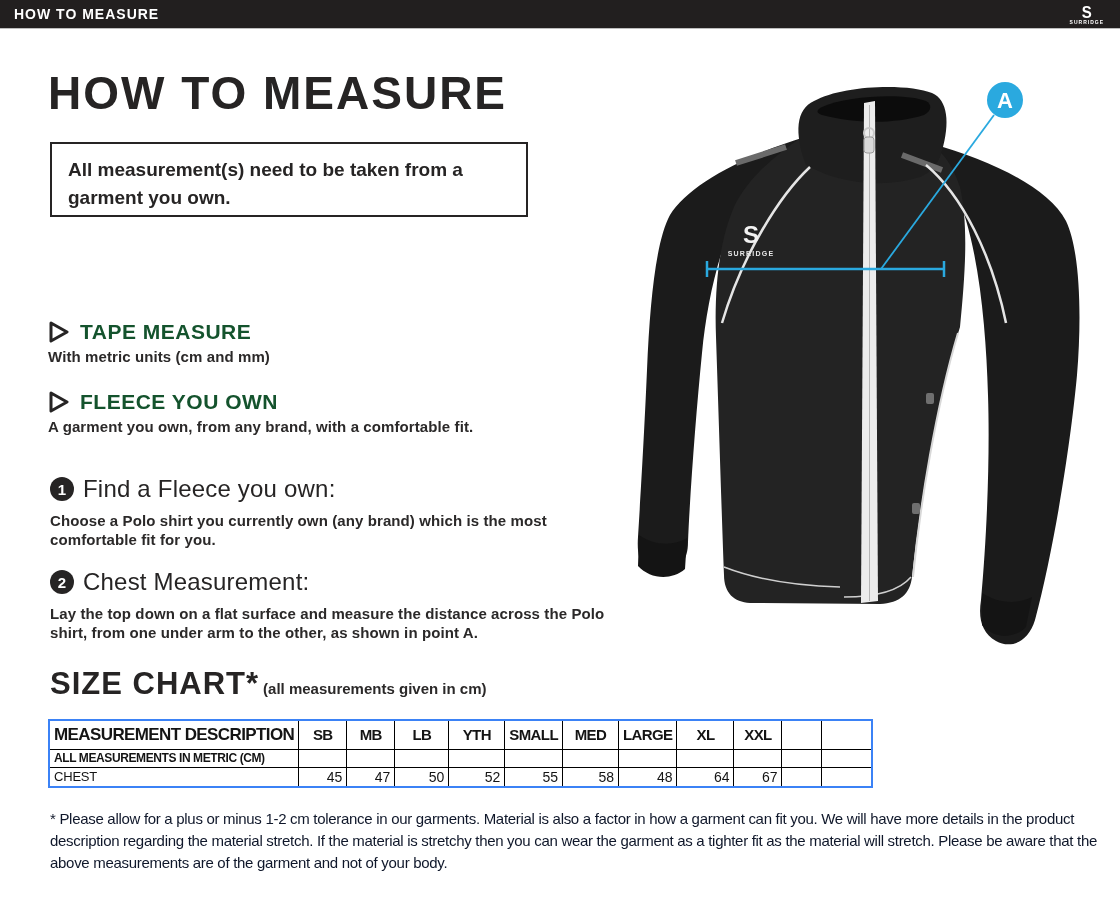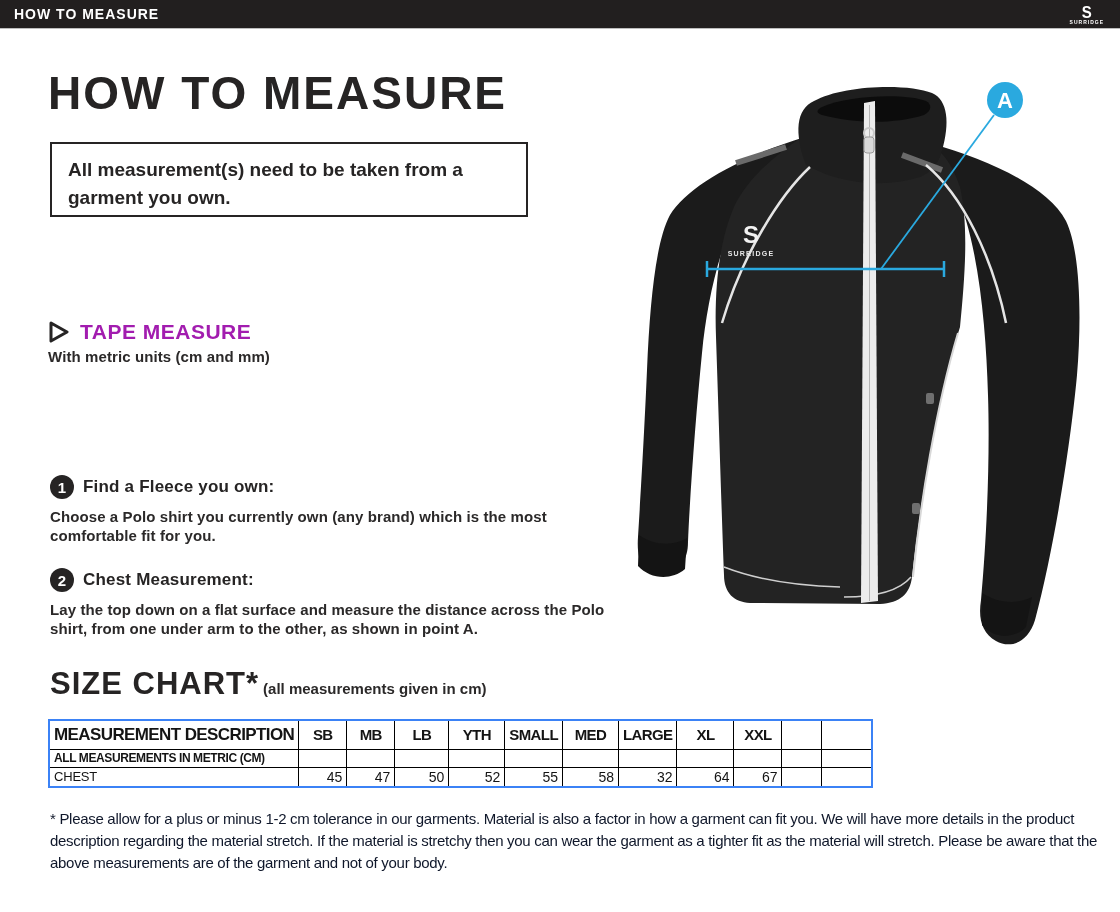--- a/index.html
+++ b/index.html
@@ -28,32 +28,32 @@
     border:2px solid #262424; padding:12px 16px;
     font-size:19px; font-weight:bold; line-height:28px; color:#262424;
   }
   .h2-need {
     position:absolute; left:48px; top:256px; font-size:27px; font-weight:bold;
     letter-spacing:1.5px; color:#262424;
   }
   
   .need-item { position:absolute; left:48px; width:560px; }
   .need-item .row { display:flex; align-items:center; gap:10px; }
-  .need-title { font-size:21px; font-weight:bold; letter-spacing:0.5px; color:#a21caf; }
+  .need-title { font-size:21px; font-weight:bold; letter-spacing:0.5px; color:#14532d; }
   .need-desc { font-size:15px; font-weight:bold; color:#2b2929; margin-top:4px; letter-spacing:0.1px;}
   .tri-icon { width:22px; height:22px; display:block; }
   
   .step { position:absolute; left:50px; width:575px; }
   .step-head { display:flex; align-items:center; gap:9px; }
   .step-badge {
     width:24px; height:24px; border-radius:50%; background:#262424; color:#ffffff;
     font-size:15px; font-weight:bold; display:flex; align-items:center; justify-content:center;
     flex:0 0 24px;
   }
-  .step-title { font-size:17px; font-weight:bold; color:#262424; letter-spacing:0.2px; }
+  .step-title { font-size:24px; font-weight:normal; color:#262424; letter-spacing:0.2px; }
   .step-desc { font-size:15px; font-weight:bold; line-height:19px; color:#2b2929; margin-top:8px; width:565px; letter-spacing:0.1px;}
   
   .size-chart-head { position:absolute; left:50px; top:666px; display:flex; align-items:baseline; gap:4px; }
   .size-chart-title { font-size:31px; font-weight:bold; letter-spacing:1px; color:#262424; }
   .size-chart-sub { font-size:15px; font-weight:bold; color:#2b2929; }
   table.size-table {
     position:absolute; left:48px; top:719px; border-collapse:collapse;
     border:2px solid #3b82f6;
   }
   table.size-table td, table.size-table th {
@@ -98,20 +98,29 @@
   <div class="need-item" style="top:320px;">
     <div class="row">
       <svg class="tri-icon" viewBox="0 0 22 22">
         <polygon points="3,2 19,11 3,20" fill="#ffffff" stroke="#262424" stroke-width="3" stroke-linejoin="round"></polygon>
       </svg>
       <span class="need-title">TAPE MEASURE</span>
     </div>
     <div class="need-desc">With metric units (cm and mm)</div>
   </div>
 
+  <div class="need-item" style="top:390px;">
+    <div class="row">
+      <svg class="tri-icon" viewBox="0 0 22 22">
+        <polygon points="3,2 19,11 3,20" fill="#ffffff" stroke="#262424" stroke-width="3" stroke-linejoin="round"></polygon>
+      </svg>
+      <span class="need-title">FLEECE YOU OWN</span>
+    </div>
+    <div class="need-desc">A garment you own, from any brand, with a comfortable fit.</div>
+  </div>
 
   <div class="step" style="top:475px;">
     <div class="step-head">
       <span class="step-badge">1</span>
       <span class="step-title">Find a Fleece you own:</span>
     </div>
     <div class="step-desc">Choose a Polo shirt you currently own (any brand) which is the most comfortable fit for you.</div>
   </div>
 
   <div class="step" style="top:568px;">
@@ -172,21 +181,21 @@
       <td></td>
     </tr>
     <tr class="vals">
       <td class="first">CHEST</td>
       <td>45</td>
       <td>47</td>
       <td>50</td>
       <td>52</td>
       <td>55</td>
       <td>58</td>
-      <td>32</td>
+      <td>48</td>
       <td>64</td>
       <td>67</td>
       <td></td>
       <td></td>
     </tr>
   </tbody>
     </table>
 
   <div class="footnote">* Please allow for a plus or minus 1-2 cm tolerance in our garments. Material is also a factor in how a garment can fit you. We will have more details in the product description regarding the material stretch.  If the material is stretchy then you can wear the garment as a tighter fit as the material will stretch.  Please be aware that the above measurements are of the garment and not of your body.</div>
 

